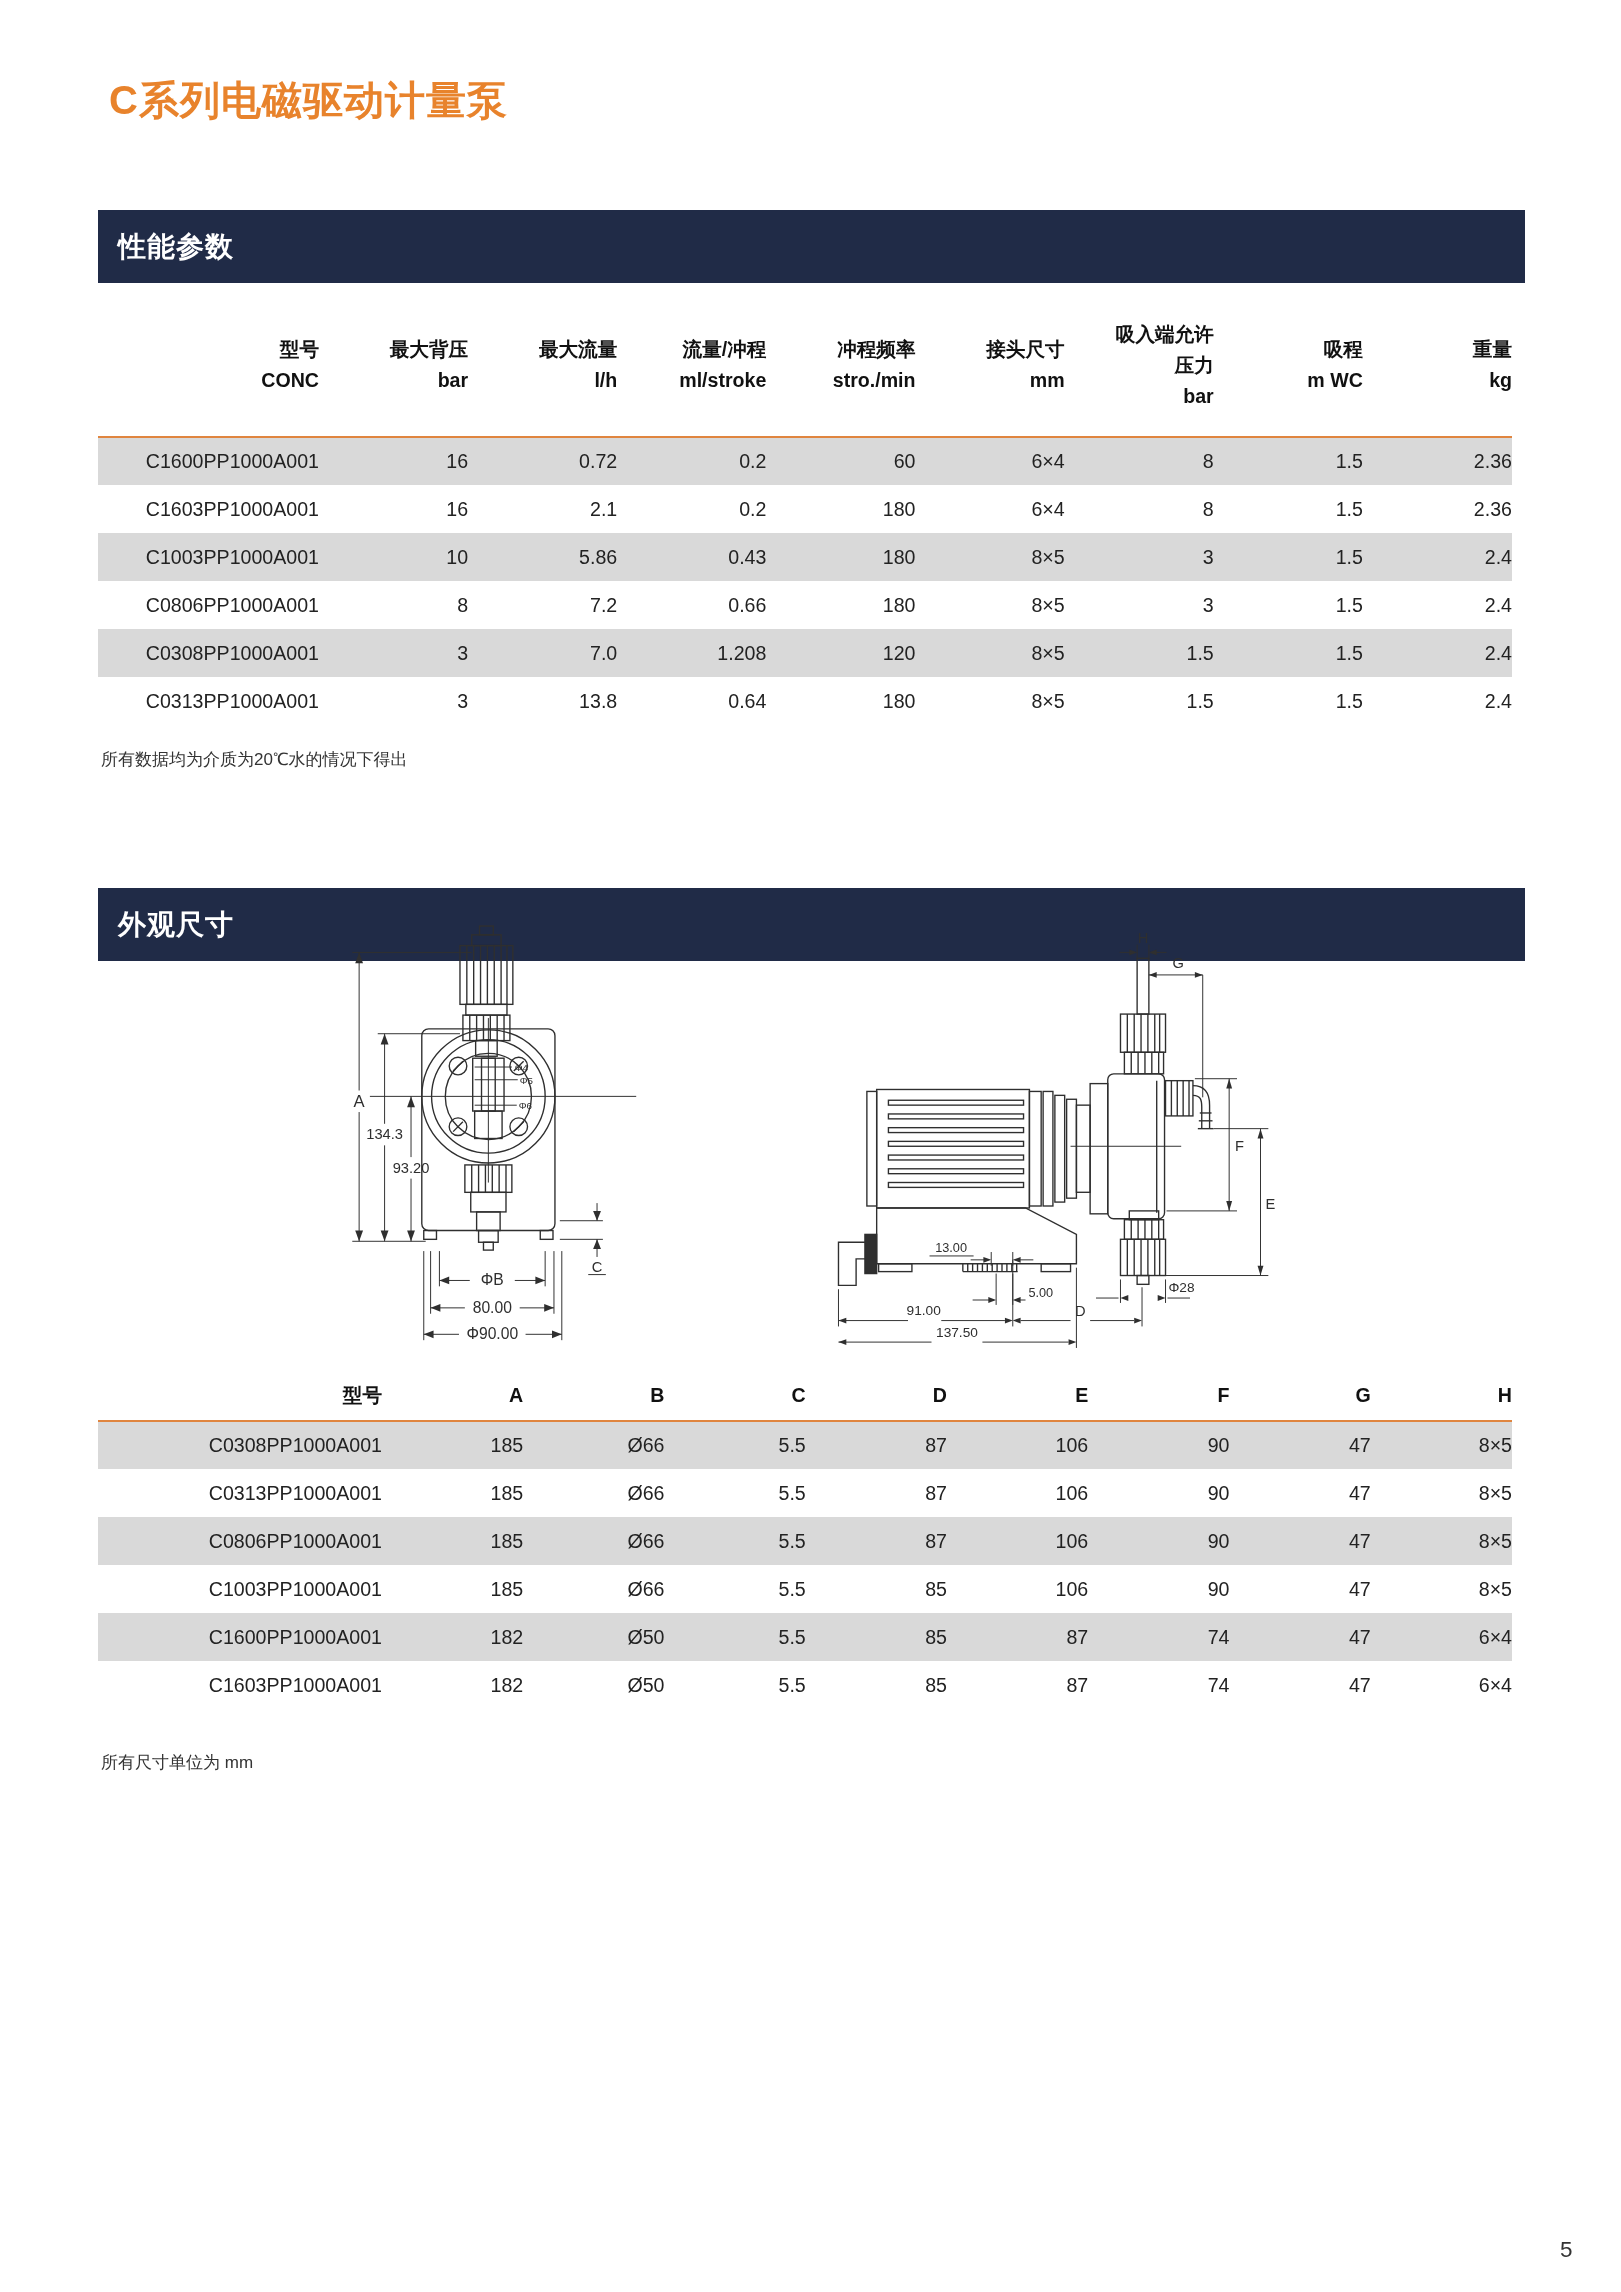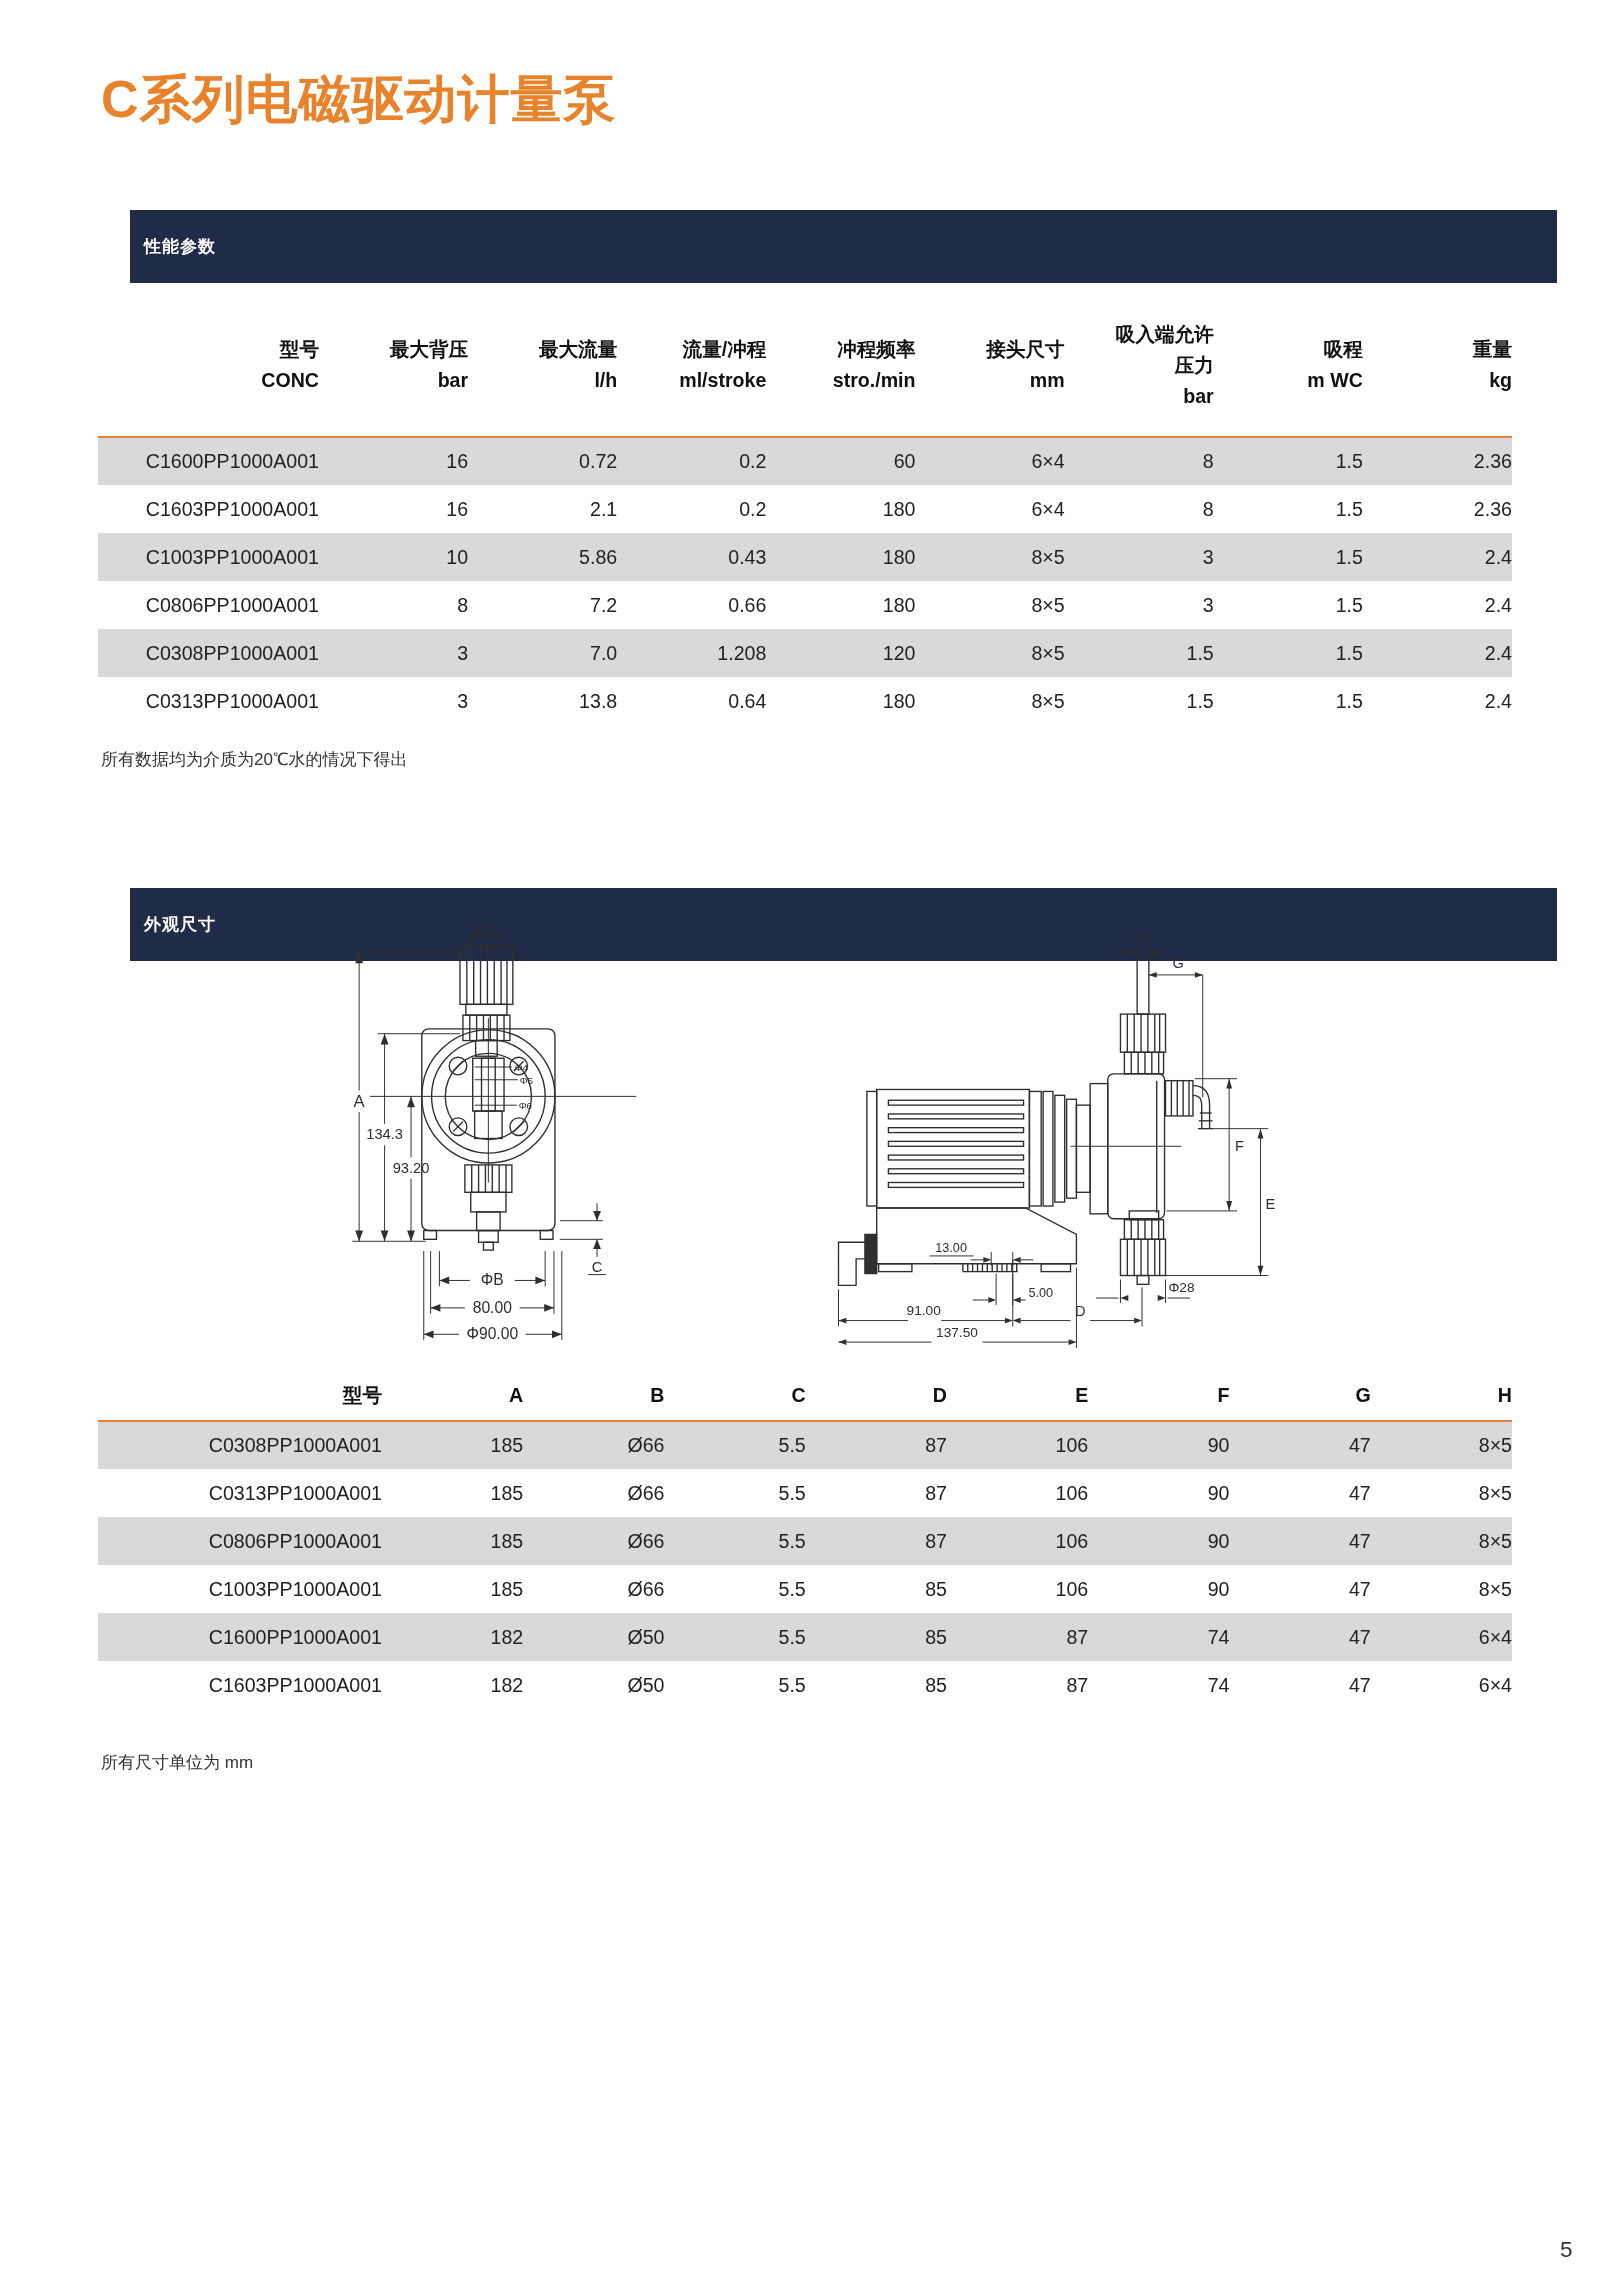--- a/index.html
+++ b/index.html
@@ -9,27 +9,27 @@
     --rule:#E0853F;
     --ink:#2f2f2f;
   }
   *{box-sizing:border-box;}
   html,body{margin:0;padding:0;}
   body{
     width:1621px;height:2293px;background:#ffffff;position:relative;
     font-family:"Liberation Sans",sans-serif;color:#222;
   }
   .page-title{
-    position:absolute;left:101px;top:65px;margin:0;
-    font-size:52px;font-weight:bold;color:var(--accent);letter-spacing:1px;
+    position:absolute;left:101px;top:65px;margin:8px;
+    font-size:40px;font-weight:bold;color:var(--accent);letter-spacing:1px;
   }
   .section-bar{
     position:absolute;left:98px;width:1427px;height:73px;
     background:var(--navy);color:#fff;display:flex;align-items:center;
-    padding-left:14px;font-size:17px;font-weight:bold;letter-spacing:1px;margin-left:32px;
+    padding-left:20px;font-size:28px;font-weight:bold;letter-spacing:1px;
   }
   .bar-performance{top:210px;}
   .bar-dimensions{top:888px;align-items:center;}
   table.spec{
     position:absolute;left:98px;width:1414px;border-collapse:collapse;
     table-layout:fixed;text-align:right;
   }
   table.perf{top:294px;}
   table.dim{top:1370px;}
   table.perf col.c1{width:221px;}

